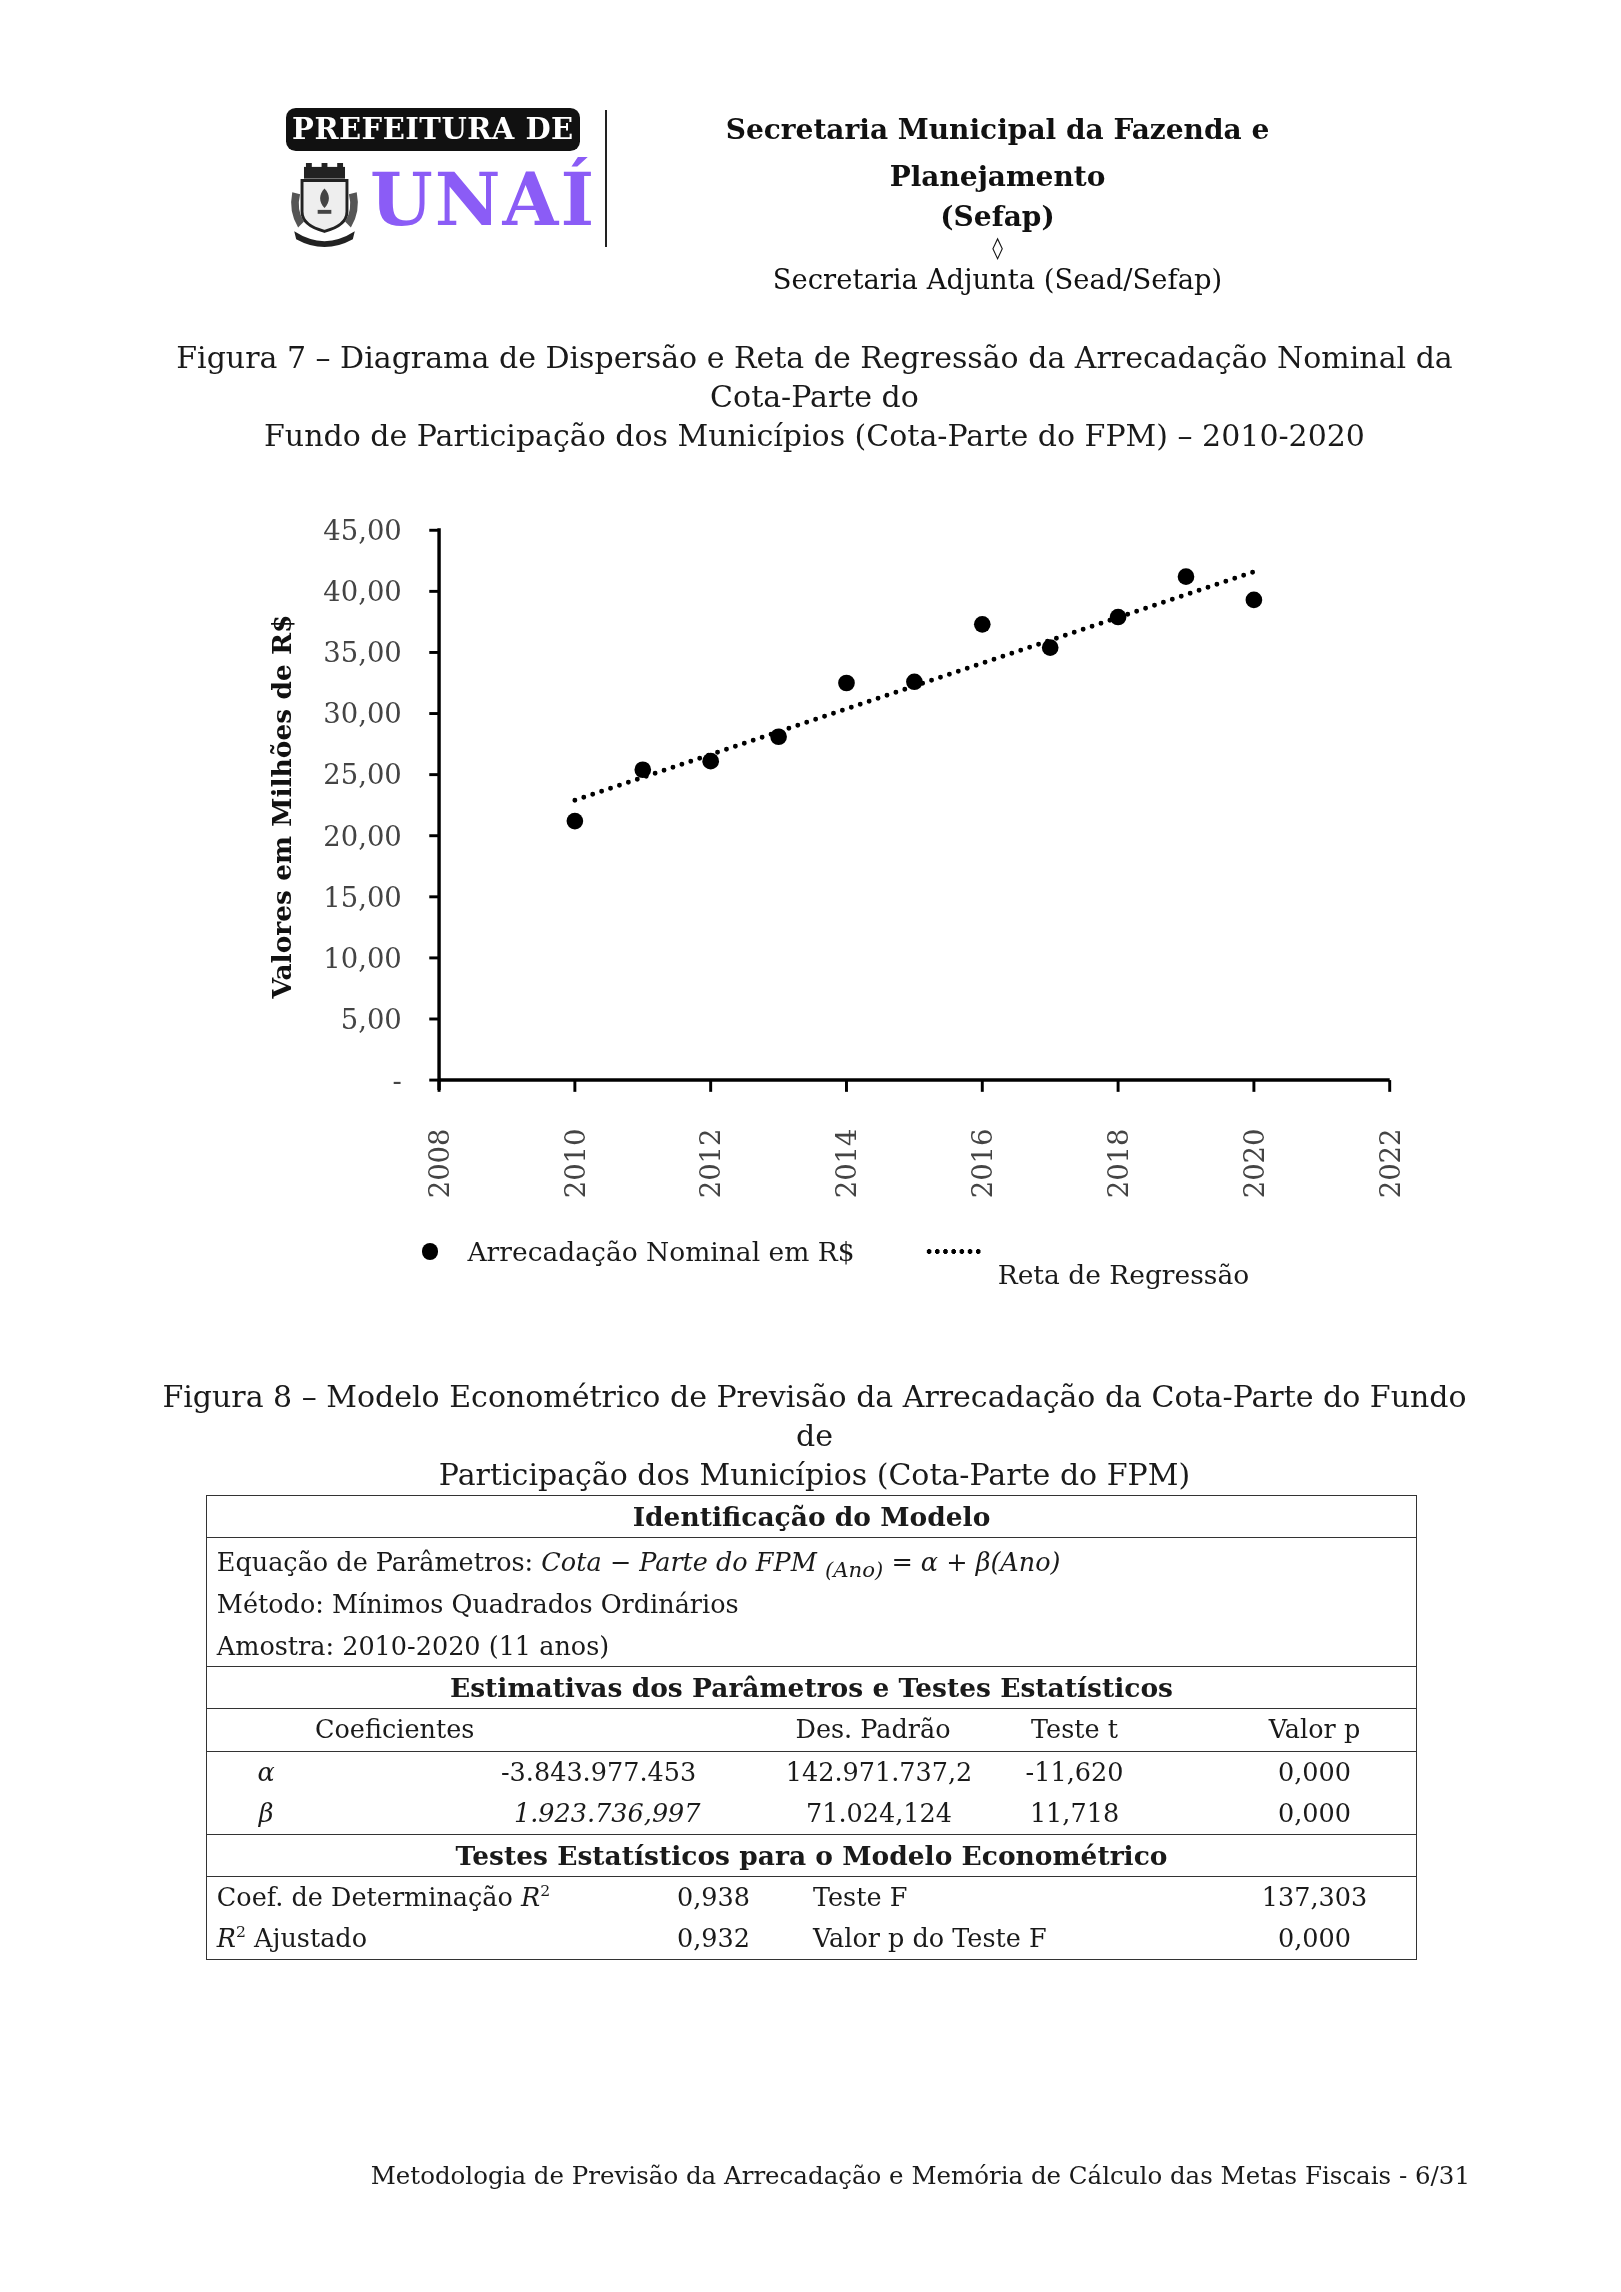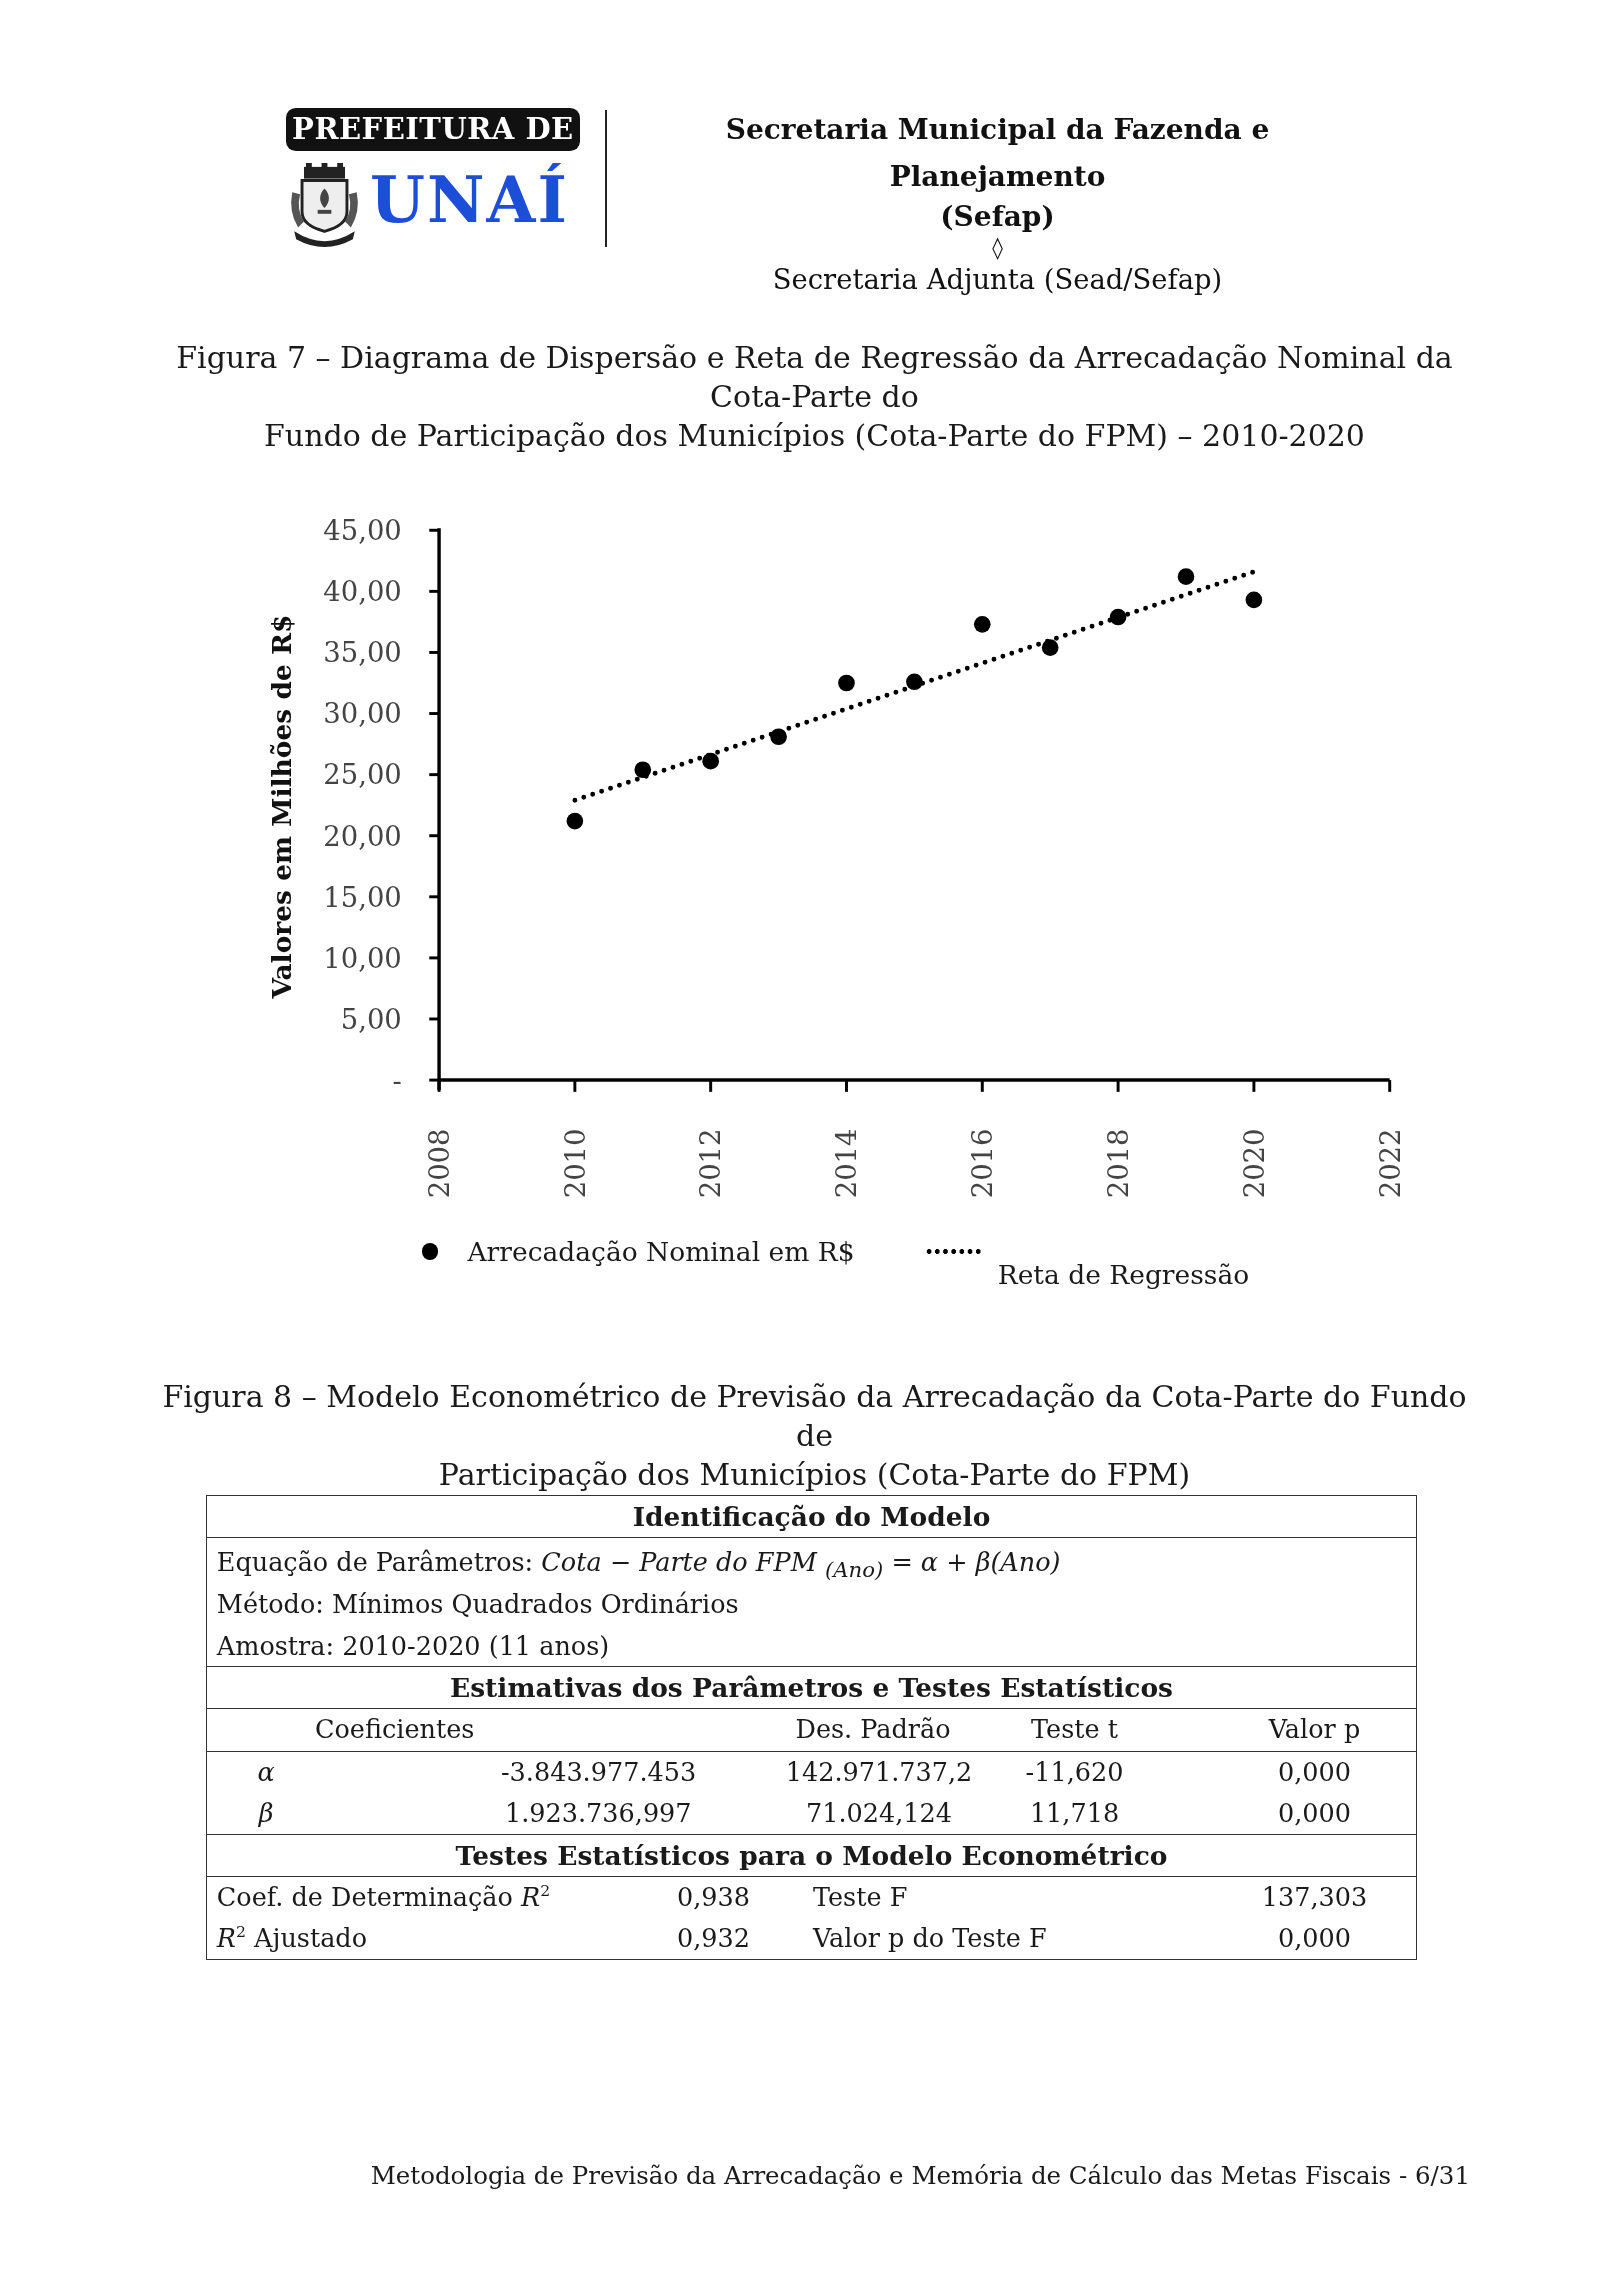--- a/index.html
+++ b/index.html
@@ -12,22 +12,22 @@
     .logo-box { position: absolute; left: 0; top: 0; width: 294px; height: 143px; }
     .logo-top {
       position: absolute; left: 3.9px; top: 2px; width: 294px; height: 43px;
       background: #111; border-radius: 9.8px; color: #fff;
       font-family: "DejaVu Serif", serif; font-weight: bold; font-size: 29px;
       letter-spacing: 0.5px; text-align: center; line-height: 43px;
     }
     .logo-crest { position: absolute; left: 5.9px; top: 57px; width: 73px; height: 84px; }
     .logo-unai {
       position: absolute; left: 88px; top: 45px; height: 98px;
-      font-family: "DejaVu Serif", serif; font-weight: bold; font-size: 63px;
-      letter-spacing: 2px; color: #1d4ed8; line-height: 98px;
+      font-family: "DejaVu Serif", serif; font-weight: bold; font-size: 72px;
+      letter-spacing: 2px; color: #8b5cf6; line-height: 98px;
     }
     .header-divider { position: absolute; left: 323px; top: 3.9px; width: 2px; height: 137px; background: #222; }
     .header-text { position: absolute; left: 343px; top: 0; width: 745px; text-align: center; }
     .sefap-title { font-family: "DejaVu Serif", serif; font-weight: bold; font-size: 28px; line-height: 47px; color: #111; }
     .sefap-abbr  { font-family: "DejaVu Serif", serif; font-weight: bold; font-size: 28px; line-height: 33px; color: #111; }
     .diamond     { font-size: 21.6px; line-height: 29px; color: #111; }
     .sead-title  { font-family: "DejaVu Serif", serif; font-size: 27.4px; line-height: 35px; color: #111; }
 
     
     .caption {
@@ -206,21 +206,21 @@
   <div class="tr" style="padding:0;">
     <div class="grid-row">
       <span class="cell center math" style="left:0;width:118px;">α</span>
       <span class="cell right" style="left:294px;width:299px;">-3.843.977.453</span>
       <span class="cell center" style="left:564px;width:216px;">142.971.737,2</span>
       <span class="cell center" style="left:794px;width:147px;">-11,620</span>
       <span class="cell center" style="left:1039px;width:137px;">0,000</span>
     </div>
     <div class="grid-row">
       <span class="cell center math" style="left:0;width:118px;">β</span>
-      <span class="cell right" style="left:298px;width:299px;">1.923.736,997</span>
+      <span class="cell right" style="left:307px;width:299px;font-style:italic;">1.923.736,997</span>
       <span class="cell center" style="left:564px;width:216px;">71.024,124</span>
       <span class="cell center" style="left:794px;width:147px;">11,718</span>
       <span class="cell center" style="left:1039px;width:137px;">0,000</span>
     </div>
   </div>
   <div class="tr sec-head">Testes Estatísticos para o Modelo Econométrico</div>
   <div class="tr last">
     <div class="grid-row">
       <span class="cell" style="left:9.8px;"><span>Coef. de Determinação </span><span class="math">R</span><sup class="r2">2</sup></span>
       <span class="cell right" style="left:470px;width:123px;">0,938</span>

